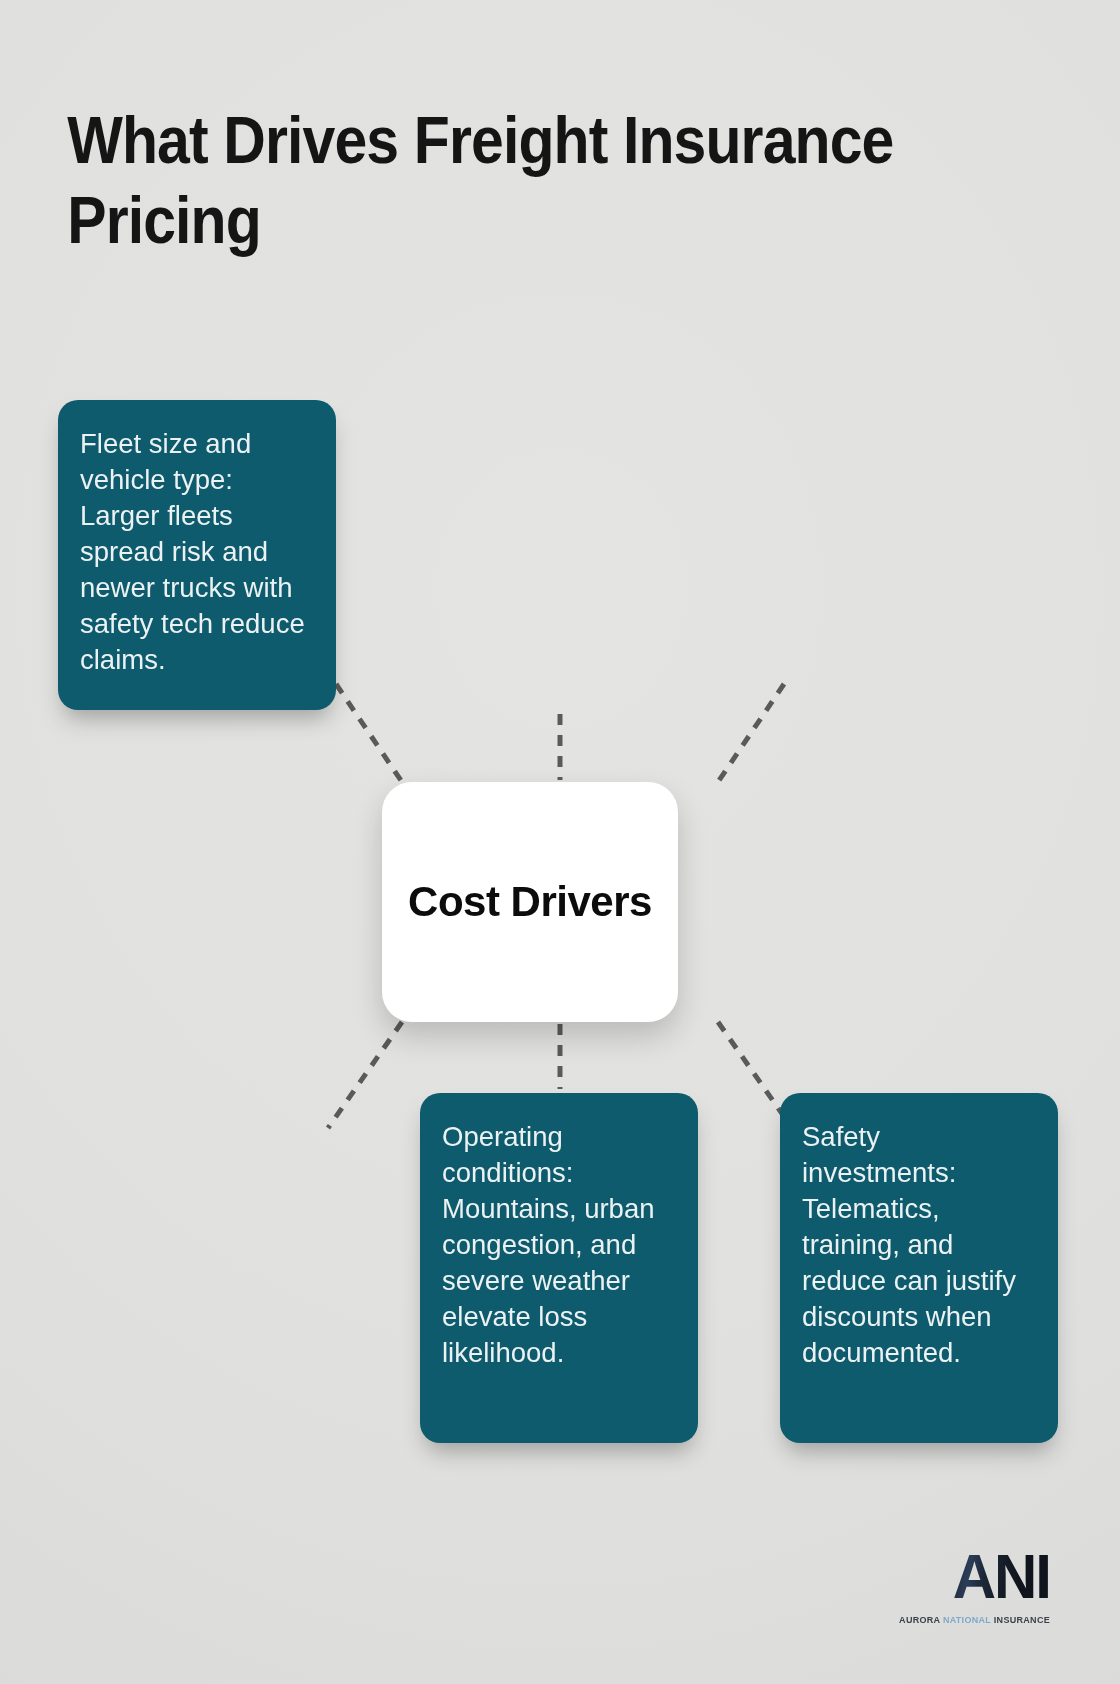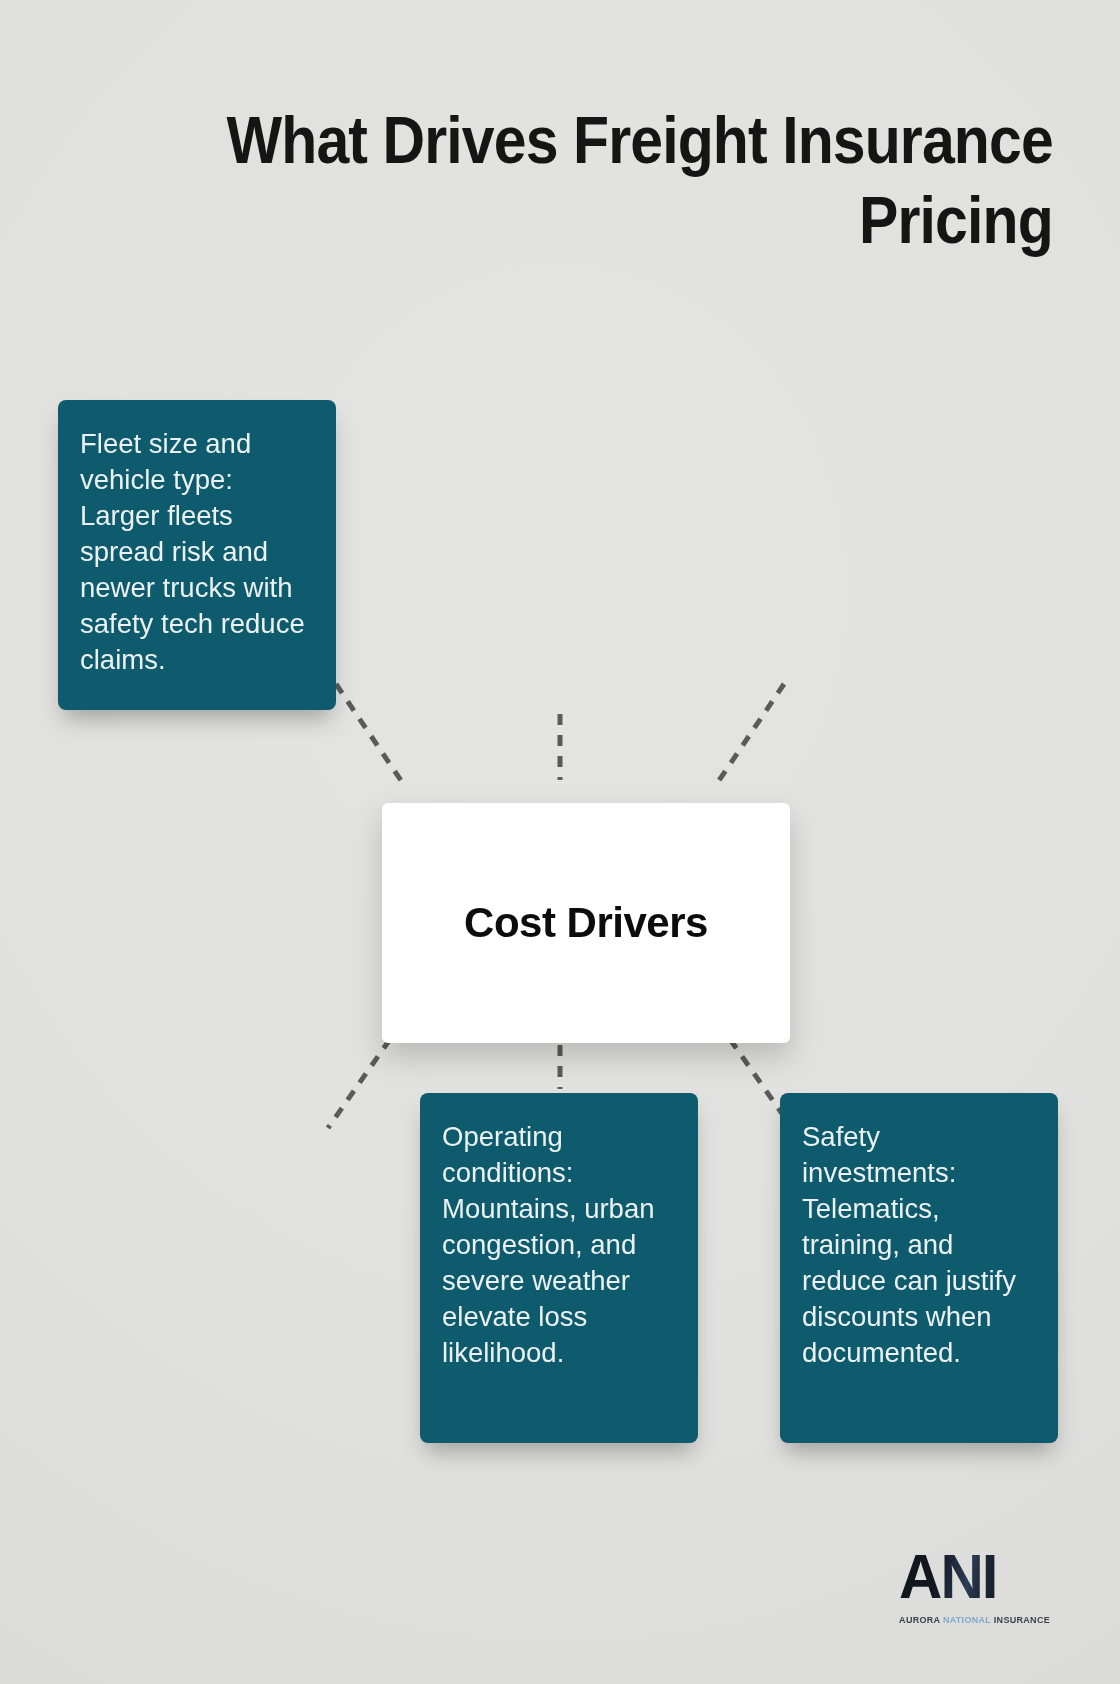--- a/index.html
+++ b/index.html
@@ -21,21 +21,21 @@
   }
   .canvas{
     position:relative;
     width:1120px;height:1684px;
     background:radial-gradient(120% 90% at 50% 35%, #e4e5e3 0%, #e0e1df 55%, #d8d9d7 100%);
   }
   .title{
     position:absolute;
     top:100px;left:0;
     width:1120px;
-    text-align:right;
+    text-align:left;
     font-weight:bold;
     font-size:67px;
     line-height:80px;
     color:var(--title-color);
     letter-spacing:-1px;
   }
   .title-line{
     display:block;
     white-space:nowrap;
     transform:scaleX(0.88);
@@ -48,55 +48,55 @@
   }
   .connectors line{
     stroke:var(--connector);
     stroke-width:5;
     stroke-dasharray:11 10;
   }
   .node{
     position:absolute;
     width:278px;
     background:var(--node-bg);
-    border-radius:8px;
+    border-radius:20px;
     box-shadow:0 14px 22px -6px rgba(40,40,40,0.35);
     padding:26px 22px 20px 22px;
   }
   .node p{
     color:var(--node-text);
     font-size:27.5px;
     line-height:36px;
     font-weight:400;
   }
   .row-top{top:400px;height:310px;}
   .row-bottom{top:1093px;height:350px;}
   .col-1{left:58px;}
   .col-2{left:420px;}
   .col-3{left:780px;}
   .center-node{
     position:absolute;
     left:382px;top:782px;
-    width:408px;height:240px;
+    width:296px;height:240px;
     background:var(--center-bg);
-    border-radius:6px;
+    border-radius:30px;
     box-shadow:0 14px 30px rgba(0,0,0,0.18);
-    display:flex;align-items:center;justify-content:center;margin-top:21px;
+    display:flex;align-items:center;justify-content:center;
   }
   .center-label{
     font-size:42px;
     font-weight:bold;
     color:#0c0c0c;
     letter-spacing:-0.5px;
   }
   .logo{
     position:absolute;
     top:1552px;
     right:70px;
-    text-align:left;
+    text-align:right;
   }
   .logo-acronym{
     font-size:60px;
     line-height:52px;
     font-weight:bold;
     letter-spacing:-2px;
     color:var(--logo-dark);
     background:linear-gradient(100deg,#12161e 25%,#2b3d57 46%,#1c2736 56%,#10141c 78%);
     -webkit-background-clip:text;
     background-clip:text;

